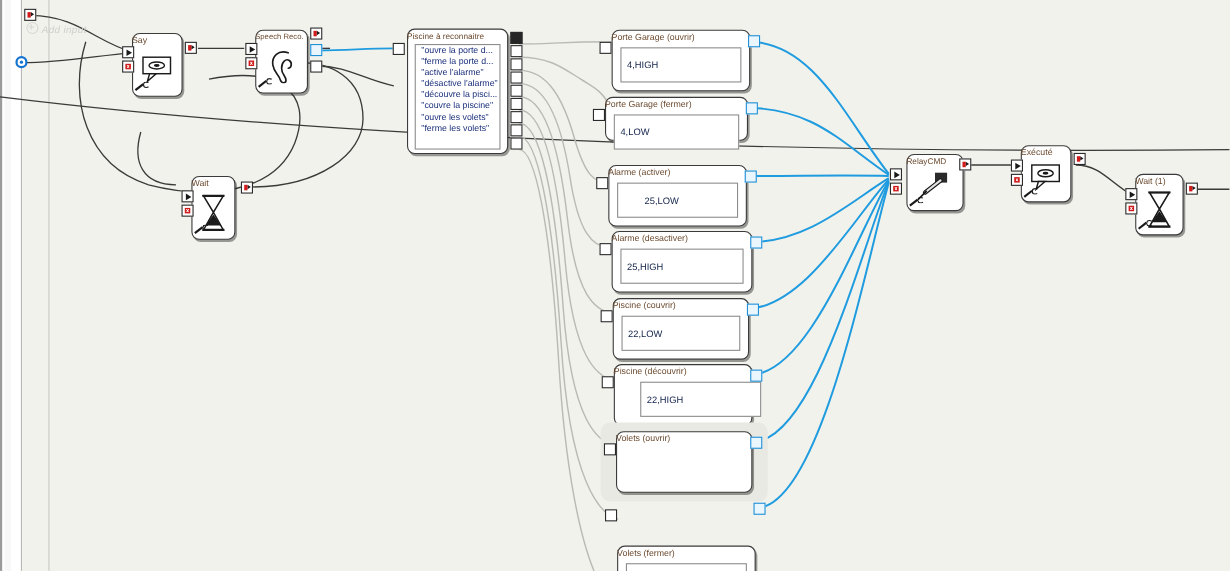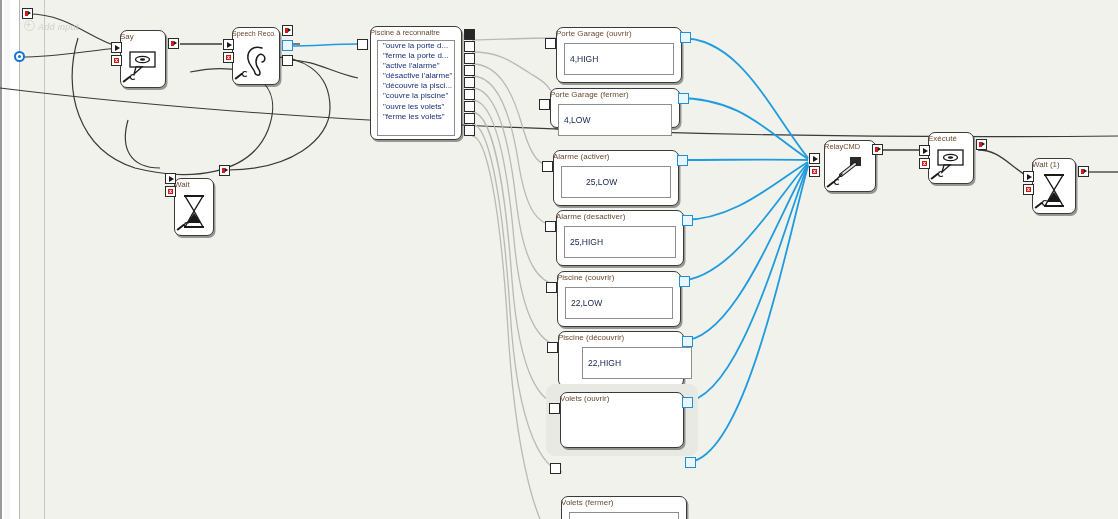--- a/index.html
+++ b/index.html
@@ -162,21 +162,21 @@
       <path d="M 18,4 C 9,1 3,7 4,15 C 5,22 10,24 11,29 C 12,32 16,32 16,29 C 16,25 12,24 12,18 C 12,12 16,9 19,11 C 22,13 21,18 18,18" fill="none" stroke="#1a1a1a" stroke-width="1.5" stroke-linecap="round"></path>
     </svg>
     <div class="wrench" style="left:2px;top:43px;"></div>
   </div>
   <div class="port tri" style="left:223px;top:39px;"></div>
   <div class="port redx" style="left:223px;top:52px;"></div>
   <div class="port halfdark" style="left:282px;top:25px;"></div>
   <div class="port blue" style="left:282px;top:40px;"></div>
   <div class="port" style="left:282px;top:55px;"></div>
 
-  <div class="node" style="left:174px;top:160px;width:40px;height:58px;margin-top:18px;">
+  <div class="node" style="left:174px;top:160px;width:40px;height:58px;">
     <div class="nbody"></div>
     <div class="ntitle">Wait</div>
     <svg style="position:absolute;left:7px;top:15px;width:26px;height:38px;">
       <path d="M 4,3 L 22,3 L 13,18 L 22,34 L 4,34 L 13,18 Z" fill="#fff" stroke="#1a1a1a" stroke-width="1.4"></path>
       <path d="M 6,30 L 20,30 L 13,20 Z" fill="#1a1a1a"></path>
       <line x1="3" y1="3" x2="23" y2="3" stroke="#1a1a1a" stroke-width="2"></line>
       <line x1="3" y1="34" x2="23" y2="34" stroke="#1a1a1a" stroke-width="2"></line>
     </svg>
     <div class="wrench" style="left:2px;top:43px;"></div>
   </div>

